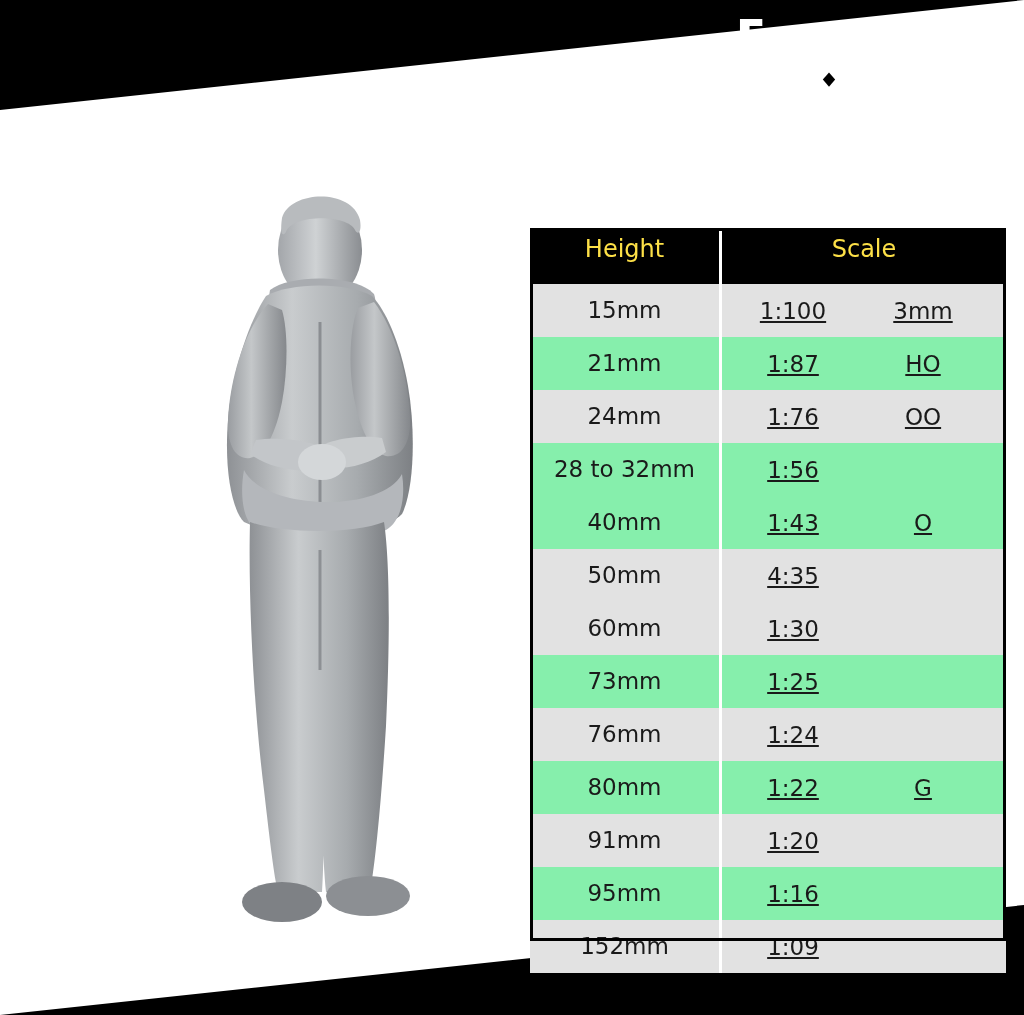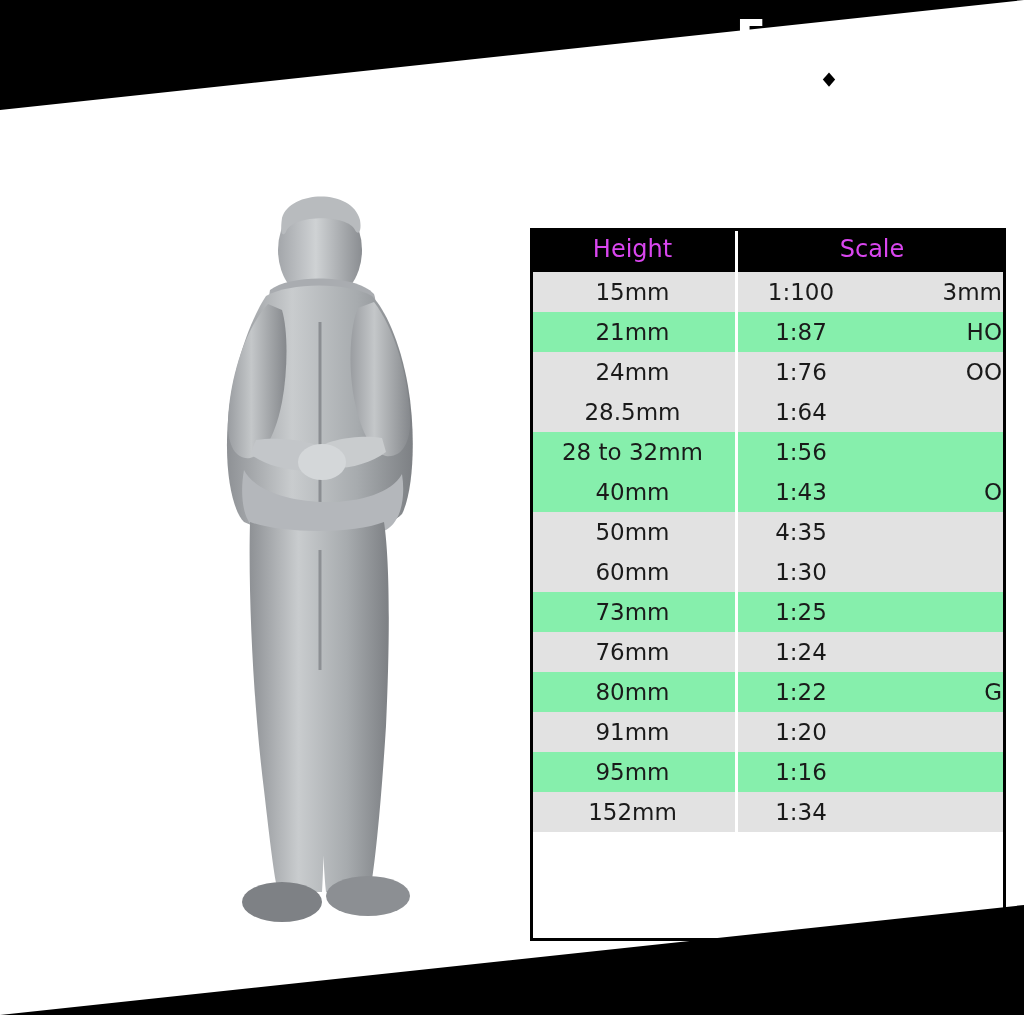--- a/index.html
+++ b/index.html
@@ -84,53 +84,54 @@
     left: 530px;
     top: 228px;
     width: 476px;
     border-collapse: collapse;
     font-size: 23px;
     color: #1a1a1a;
     font-family: "DejaVu Sans", sans-serif;
   }
   .scale-table th {
     background: #000000;
-    color: #d946ef;
+    color: #fde047;
     font-weight: normal;
     font-size: 24px;
-    padding: 7px 0 9px 0;
+    padding: 7px 0 21px 0;
     text-align: center;
   }
   .scale-table th.h-head { width: 216px; border-right: 3px solid #ffffff; }
   .scale-table td {
     padding: 5px 0 6px 0;
     text-align: center;
     height: 29px;
   }
   .scale-table tr.odd td { background: #e2e2e2; }
   .scale-table tr.even td { background: #86efac; }
   .scale-table td.height-cell {
     width: 216px;
     border-right: 3px solid #ffffff;
   }
   .scale-table td.scale-cell {
     width: 260px;
-    padding: 4px;
+    padding: 12px;
+    text-decoration: underline;
   }
   .scale-inner {
     display: flex;
     align-items: center;
   }
   .scale-ratio {
     width: 118px;
     text-align: center;
   }
   .scale-name {
     width: 142px;
-    text-align: right;
+    text-align: center;
   }
   .table-border {
     position: absolute;
     left: 530px;
     top: 228px;
     width: 476px;
     height: 713px;
     border: 3px solid #000000;
     box-sizing: border-box;
     pointer-events: none;
@@ -229,29 +230,20 @@
       </tr>
       <tr class="odd">
         <td class="height-cell">24mm</td>
         <td class="scale-cell">
           <div class="scale-inner">
             <span class="scale-ratio">1:76</span>
             <span class="scale-name">OO</span>
           </div>
         </td>
       </tr>
-      <tr class="odd">
-        <td class="height-cell">28.5mm</td>
-        <td class="scale-cell">
-          <div class="scale-inner">
-            <span class="scale-ratio">1:64</span>
-            <span class="scale-name"></span>
-          </div>
-        </td>
-      </tr>
       <tr class="even">
         <td class="height-cell">28 to 32mm</td>
         <td class="scale-cell">
           <div class="scale-inner">
             <span class="scale-ratio">1:56</span>
             <span class="scale-name"></span>
           </div>
         </td>
       </tr>
       <tr class="even">
@@ -323,20 +315,20 @@
           <div class="scale-inner">
             <span class="scale-ratio">1:16</span>
             <span class="scale-name"></span>
           </div>
         </td>
       </tr>
       <tr class="odd">
         <td class="height-cell">152mm</td>
         <td class="scale-cell">
           <div class="scale-inner">
-            <span class="scale-ratio">1:34</span>
+            <span class="scale-ratio">1:09</span>
             <span class="scale-name"></span>
           </div>
         </td>
       </tr>
     </tbody>
 </table>
 <div class="table-border"></div>
 
 </body></html>

